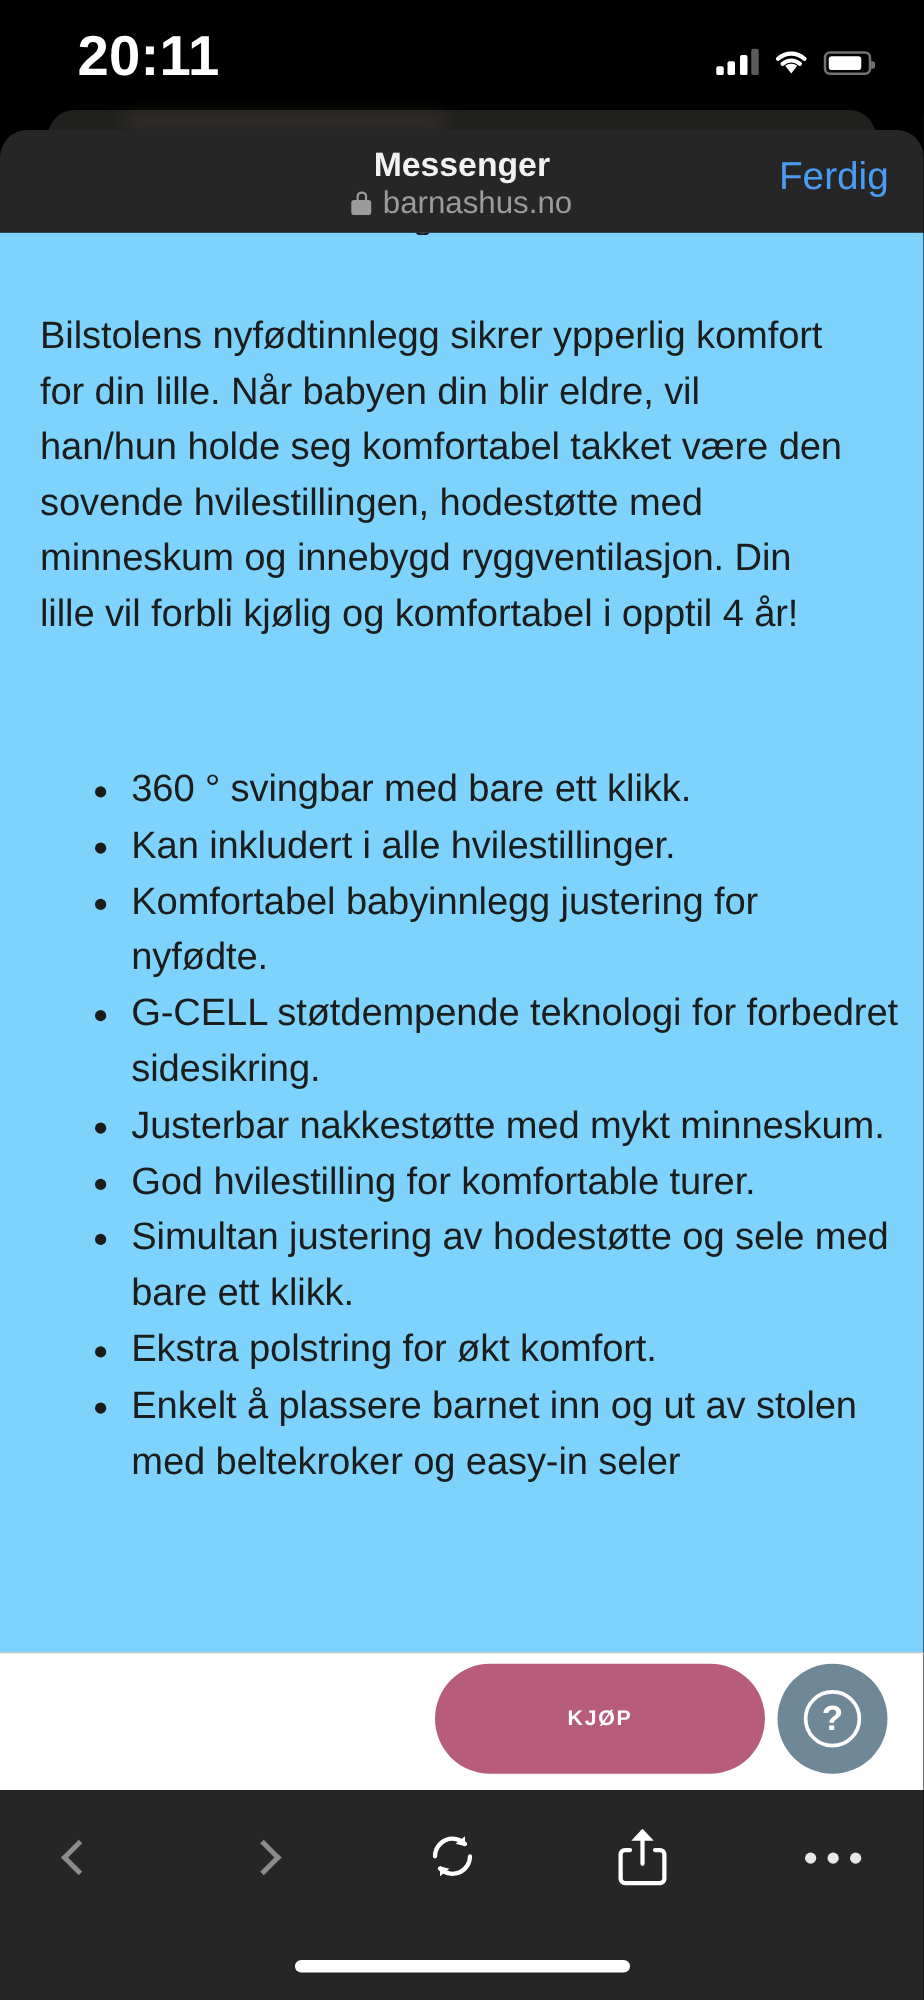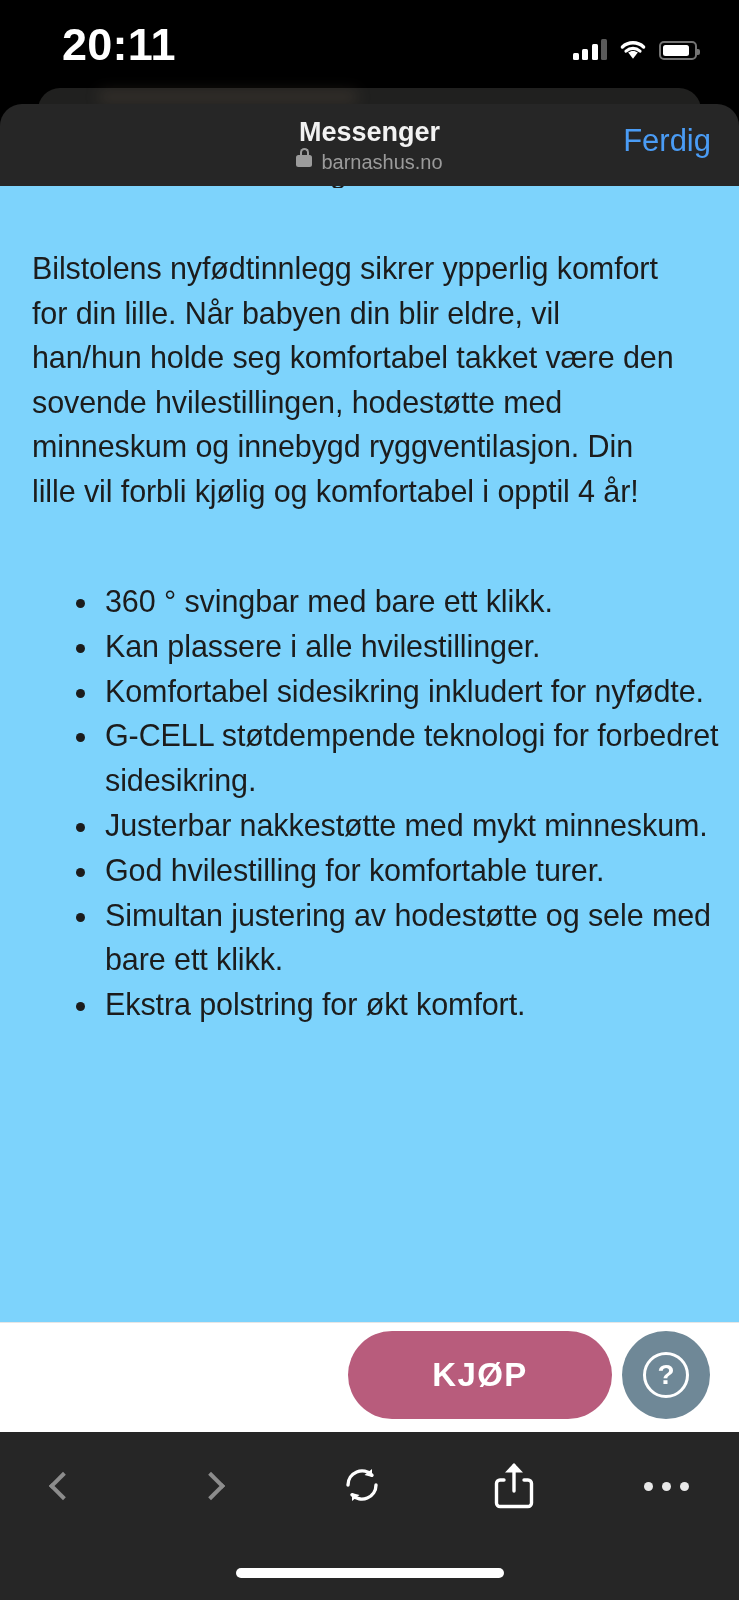--- a/index.html
+++ b/index.html
@@ -118,24 +118,25 @@
     text-align: center;
     color: #f2f2f2;
     font-size: 27px;
     font-weight: 600;
     line-height: 32px;
   }
   .nav-sub {
     position: absolute;
     top: 44px; left: 0; width: 739px;
     display: flex;
+    align-items: center;
     justify-content: center;
     gap: 9px;
     color: #9b9b9b;
-    font-size: 20px;
+    font-size: 25px;
     line-height: 28px;
   }
   .lock-icon { display:block; width: 16px; height: 19px; position: relative; }
   .lock-icon .body {
     position:absolute; bottom:0; left:0;
     width: 16px; height: 12px;
     background: #9b9b9b;
     border-radius: 2.5px;
   }
   .lock-icon .shackle {
@@ -184,21 +185,21 @@
     width: 644px;
     color: #1c1c1c;
     font-size: 30.5px;
     line-height: 44.5px;
     font-weight: 400;
     letter-spacing: -0.1px;
   }
 
   .feature-list {
     position: absolute;
-    top: 393px;
+    top: 423px;
     left: 32px;
     width: 690px;
     list-style: none;
   }
   .feature-list li {
     position: relative;
     padding-left: 73px;
     margin-bottom: 0;
     color: #1c1c1c;
     font-size: 30.5px;
@@ -228,21 +229,21 @@
   .btn-buy {
     position: absolute;
     top: 8px;
     left: 348px;
     width: 264px;
     height: 88px;
     background: #b85c7c;
     border: none;
     border-radius: 44px;
     color: #ffffff;
-    font-size: 33px;
+    font-size: 17px;
     font-weight: 700;
     letter-spacing: 1.4px;
     cursor: pointer;
     font-family: "Liberation Sans", sans-serif;
   }
   .btn-help {
     position: absolute;
     top: 8px;
     left: 622px;
     width: 88px;
@@ -359,27 +360,28 @@
 
   <div class="web-content">
     <div class="clip-top">
       <span class="ghost">g</span>
     </div>
 
     <p class="lede">Bilstolens nyfødtinnlegg sikrer ypperlig komfort for din lille. Når babyen din blir eldre, vil han/hun holde seg komfortabel takket være den sovende hvilestillingen, hodestøtte med minneskum og innebygd ryggventilasjon. Din lille vil forbli kjølig og komfortabel i opptil 4 år!</p>
 
     <ul class="feature-list">
         <li>360 ° svingbar med bare ett klikk.</li>
-        <li>Kan plassere i alle hvilestillinger.</li>
-        <li>Komfortabel sidesikring inkludert for nyfødte.</li>
+        <li>Kan inkludert i alle hvilestillinger.</li>
+        <li>Komfortabel babyinnlegg justering for nyfødte.</li>
         <li>G-CELL støtdempende teknologi for forbedret sidesikring.</li>
         <li>Justerbar nakkestøtte med mykt minneskum.</li>
         <li>God hvilestilling for komfortable turer.</li>
         <li>Simultan justering av hodestøtte og sele med bare ett klikk.</li>
         <li>Ekstra polstring for økt komfort.</li>
+        <li>Enkelt å plassere barnet inn og ut av stolen med beltekroker og easy-in seler</li>
       </ul>
   </div>
 
   <div class="buy-bar">
     <button class="btn-buy" style="background: rgb(184, 92, 124);">KJØP</button>
     <button class="btn-help" style="background: rgb(111, 136, 151);">
       <span class="help-ring">?</span>
     </button>
   </div>
 

